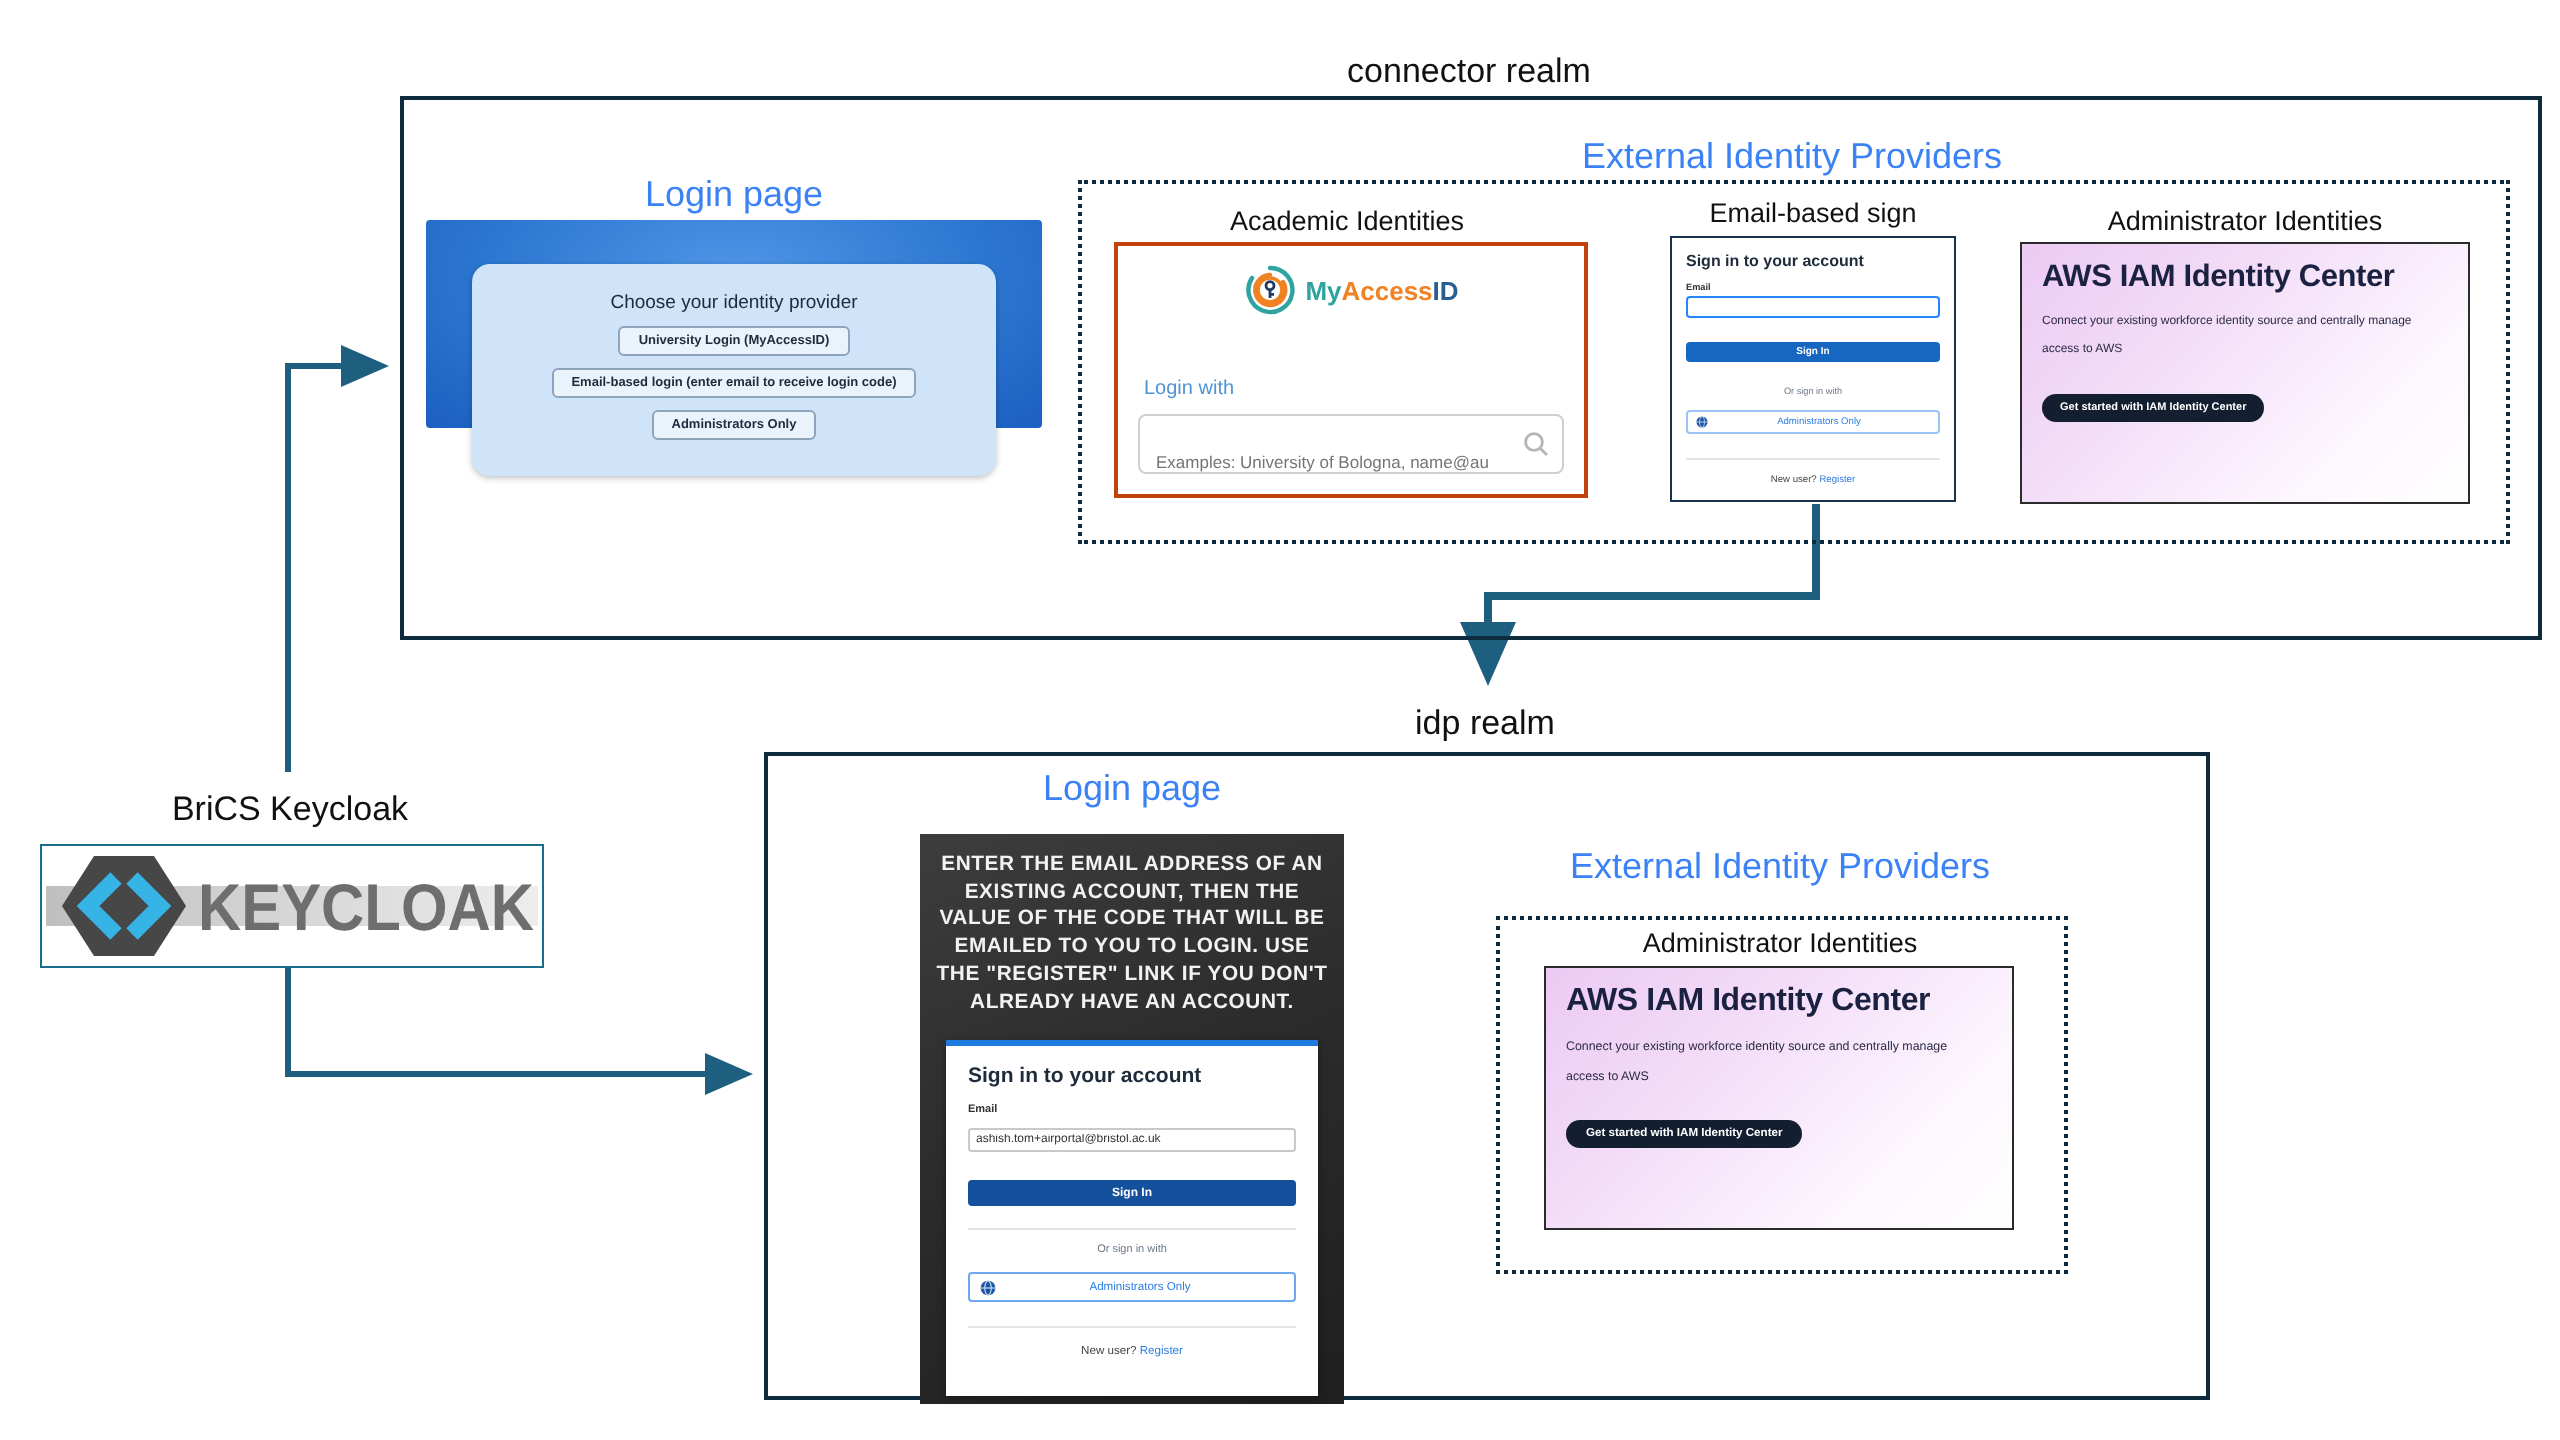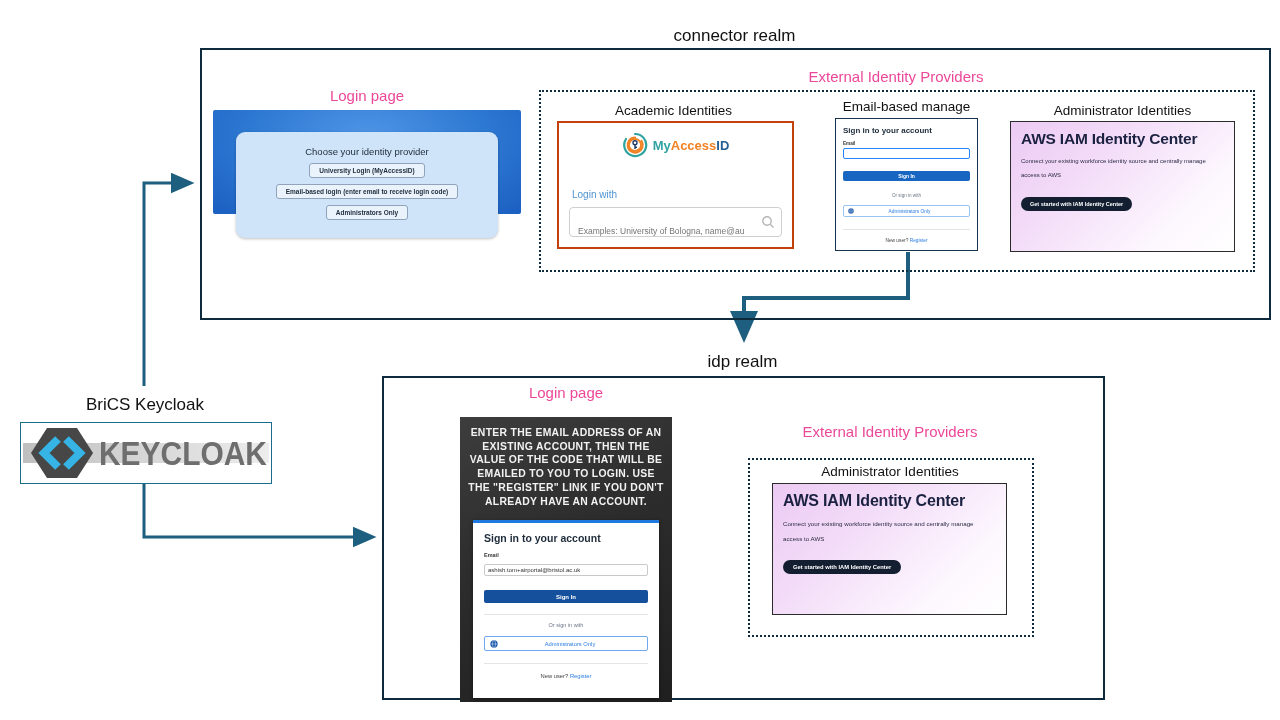--- a/index.html
+++ b/index.html
@@ -3,21 +3,21 @@
 <meta charset="utf-8">
 <style>
   html,body{margin:0;padding:0;background:#fff;}
   #canvas{position:relative;width:1280px;height:720px;background:#ffffff;overflow:hidden;
           font-family:"Liberation Sans",sans-serif;color:#1a1a1a;}
   .abs{position:absolute;}
   .ctr{text-align:center;}
   .realm-box{border:2px solid #0e2b3d;background:transparent;}
   .dotted-box{border:2px dotted #0e2b3d;}
   .realm-title{font-size:17px;color:#111;}
-  .section-label{font-size:15px;color:#ec4899;}
+  .section-label{font-size:18px;color:#3b82f6;}
   .card-label{font-size:13.5px;color:#111;}
 
   
   .blue-shot{background:radial-gradient(ellipse at 50% 25%, #4e95e6 0%, #2d78d2 55%, #1b5fc0 100%);
              border-radius:2px;}
   .blue-card{position:absolute;left:23px;top:22px;width:262px;height:106px;background:#cfe4f8;
              border-radius:9px;box-shadow:0 1px 3px rgba(0,0,0,.25);}
   .blue-card-title{margin-top:14px;font-size:9.5px;color:#1d2b3a;text-align:center;}
   .blue-btn{display:inline-block;margin-top:6px;padding:3px 9px;font-size:6.5px;font-weight:bold;
             color:#1d2b3a;background:#eaf2fc;border:1px solid #8fa3bb;border-radius:3px;}
@@ -115,21 +115,21 @@
     <div class="login-with">Login with</div>
     <div class="search-wrap">
       <input readonly="" placeholder="Examples: University of Bologna, name@au" style="">
       <svg width="14" height="14" viewBox="0 0 14 14" style="margin-right:6px;">
         <circle cx="6" cy="6" r="4.2" fill="none" stroke="#b5b5b5" stroke-width="1.4"></circle>
         <path d="M9.2,9.2 L12.5,12.5" stroke="#b5b5b5" stroke-width="1.4"></path>
       </svg>
     </div>
   </div>
 
-  <div class="abs ctr card-label" style="left:835px;top:99px;width:143px;">Email-based manage</div>
+  <div class="abs ctr card-label" style="left:835px;top:99px;width:143px;">Email-based sign</div>
   <div class="abs kc-card" style="left:835px;top:118px;width:143px;height:133px;">
     <div class="kc-heading" style="font-size:8px;">Sign in to your account</div>
     <div class="kc-label" style="font-size:4.6px;margin-top:6px;">Email</div>
     <div class="kc-input" style="height:9px;margin-top:2px;"></div>
     <div class="kc-signin" style="height:10px;font-size:5px;margin-top:12px;">Sign In</div>
     <div class="kc-or" style="font-size:4.6px;margin-top:12px;">Or sign in with</div>
     <div class="kc-admins" style="height:10px;margin-top:7px;padding:0 4px;">
       <svg width="6" height="6" viewBox="0 0 10 10">
         <circle cx="5" cy="5" r="4.6" fill="#1c56a8"></circle>
         <ellipse cx="5" cy="5" rx="2" ry="4.4" fill="none" stroke="#cfe0f5" stroke-width="0.7"></ellipse>

